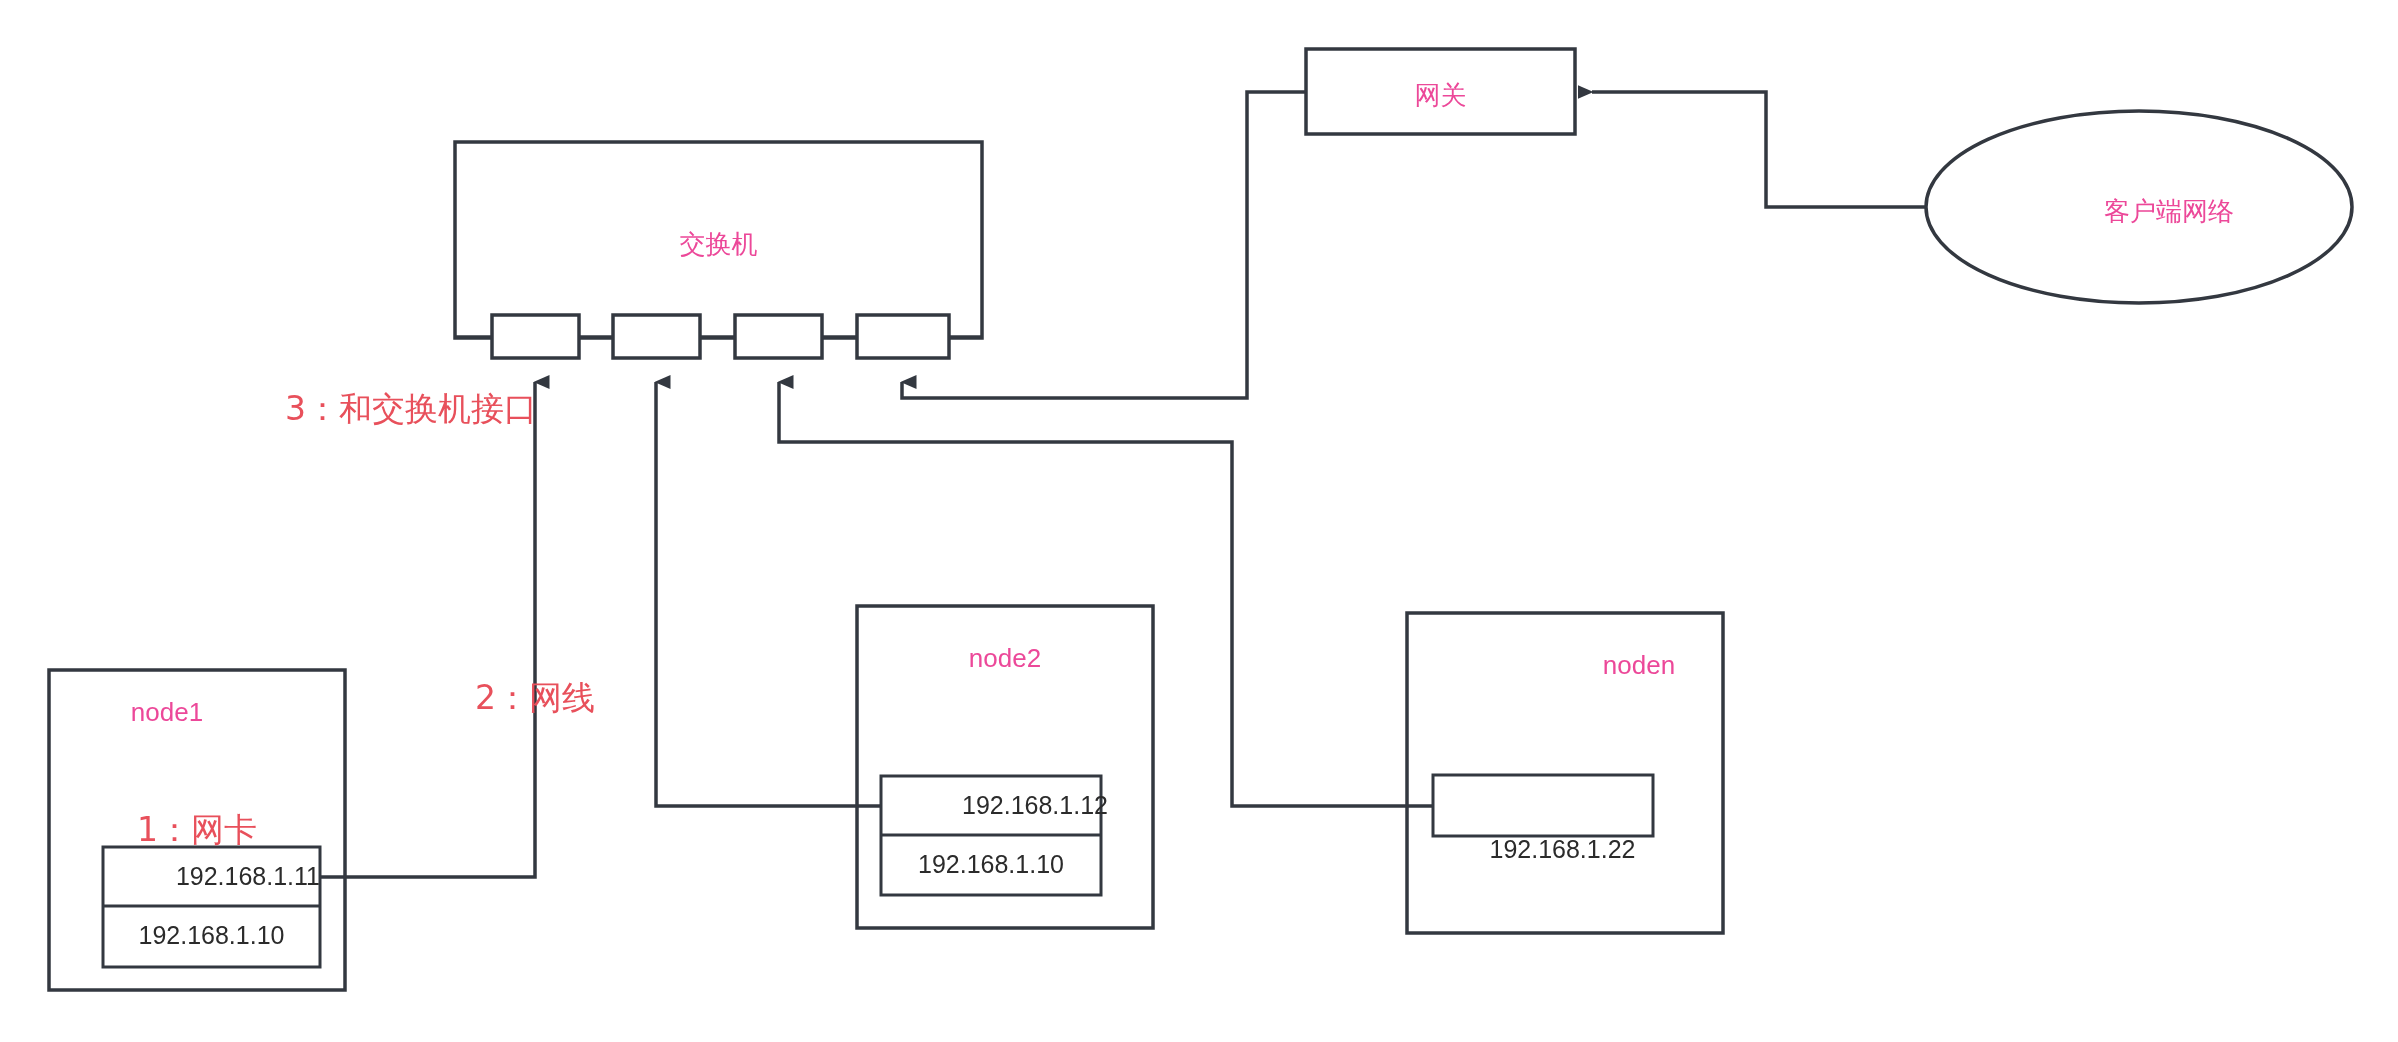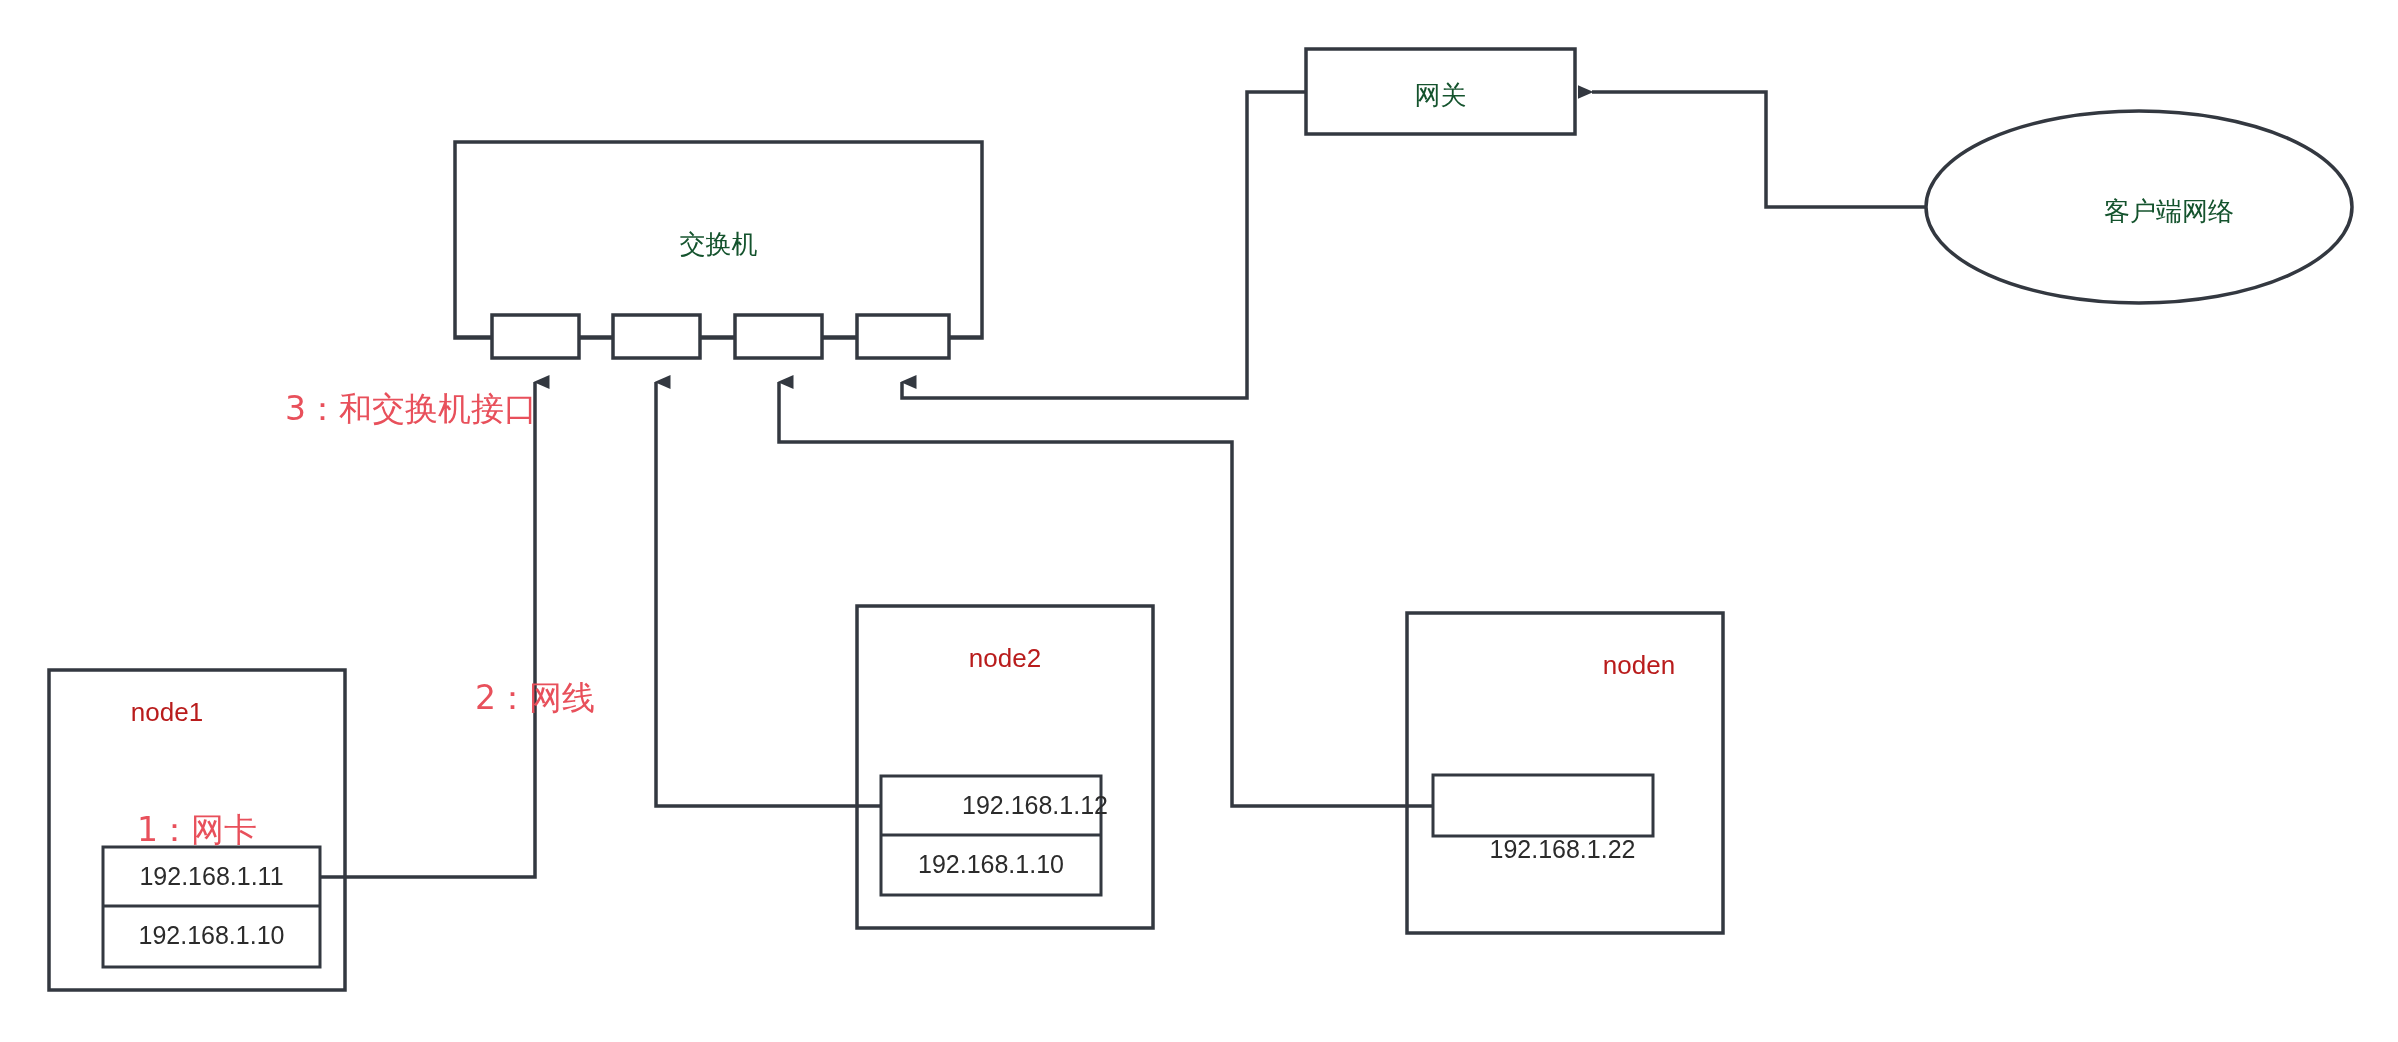--- a/index.html
+++ b/index.html
@@ -21,29 +21,29 @@
   #diagram-svg {
     position: absolute;
     left: 0;
     top: 0;
     width: 2398px;
     height: 1042px;
   }
   .node-label {
     position: absolute;
     font-size: 26px;
-    color: #b91c1c;
+    color: #ec4899;
     white-space: nowrap;
     text-align: center;
     font-family: "Liberation Sans", "DejaVu Sans", sans-serif;
   }
   .cjk-label {
     position: absolute;
     font-size: 26px;
-    color: #14532d;
+    color: #ec4899;
     white-space: nowrap;
     text-align: center;
     font-family: "DejaVu Sans", "Liberation Sans", sans-serif;
   }
   .ip-label {
     position: absolute;
     font-size: 25px;
     color: #2b2b2b;
     white-space: nowrap;
     text-align: center;
@@ -113,21 +113,21 @@
   </svg>
 
   <div class="cjk-label" style="left:455px; top:227px; width:527px;">交换机</div>
 
   <div class="cjk-label" style="left:1306px; top:78px; width:269px;">网关</div>
 
   <div class="cjk-label" style="left:1926px; top:194px; width:486px;">客户端网络</div>
 
   <div class="node-label" style="left:49px; top:697px; width:236px;text-align:center;">node1</div>
   <div class="annotation" style="left:49px; top:808px; width:296px; color:#e8505b;">1：网卡</div>
-  <div class="ip-label" style="left:103px; top:862px; width:217px;">192.168.1.11</div>
+  <div class="ip-label" style="left:103px; top:862px; width:217px;text-align:right;">192.168.1.11</div>
   <div class="ip-label" style="left:103px; top:921px; width:217px;">192.168.1.10</div>
 
   <div class="node-label" style="left:857px; top:643px; width:296px;">node2</div>
   <div class="ip-label" style="left:881px; top:791px; width:220px;padding-left:44px;">192.168.1.12</div>
   <div class="ip-label" style="left:881px; top:850px; width:220px;">192.168.1.10</div>
 
   <div class="node-label" style="left:1455px; top:650px; width:368px;">noden</div>
   <div class="ip-label" style="left:1433px; top:835px; width:259px;">192.168.1.22</div>
 
   <div class="annotation" style="left:440px; top:676px; width:190px; color:#e8505b;">2：网线</div>

